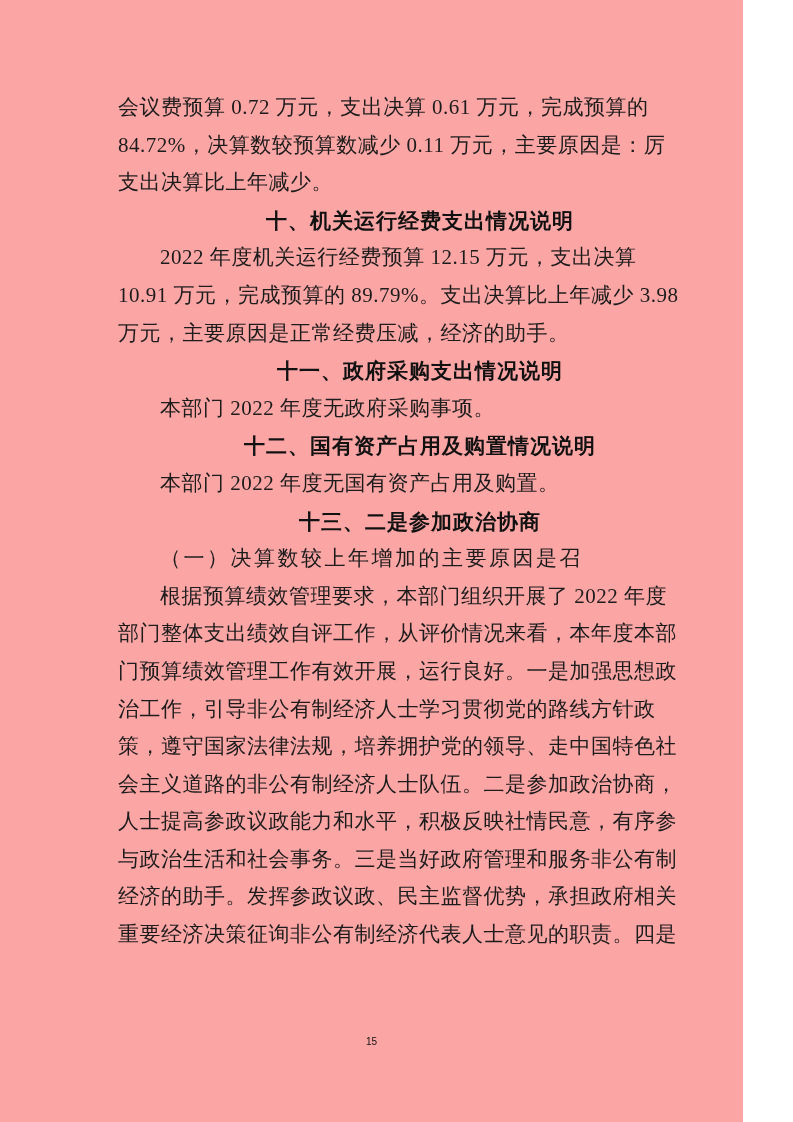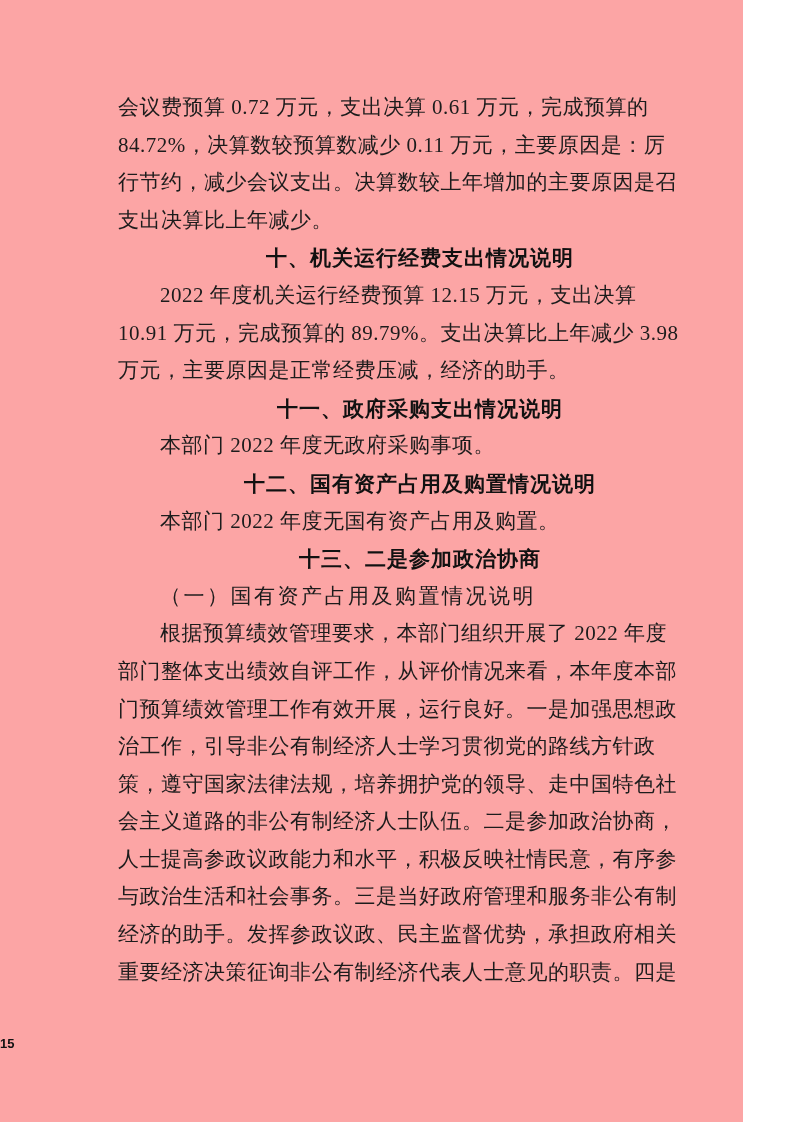--- a/index.html
+++ b/index.html
@@ -41,36 +41,35 @@
     text-align: center;
   }
   .block-subheading .line {
     letter-spacing: 2.5px;
   }
   .page-number {
     position: absolute;
     left: 0;
     top: 1036px;
     width: 100%;
-    text-align: left;
+    text-align: center;
     font-family: "Liberation Sans", "DejaVu Sans", sans-serif;
-    font-size: 13px;
-    font-weight: 700;
+    font-size: 10px;
+    font-weight: 400;
     color: #111111;
   }
 </style>
 </head>
 <body>
 
 <div class="page">
   <div class="content" id="page-content">
       <div class="block-body">
         <div class="line">会议费预算 0.72 万元，支出决算 0.61 万元，完成预算的</div>
         <div class="line">84.72%，决算数较预算数减少 0.11 万元，主要原因是：厉</div>
-        <div class="line">行节约，减少会议支出。决算数较上年增加的主要原因是召</div>
         <div class="line">支出决算比上年减少。</div>
       </div>
       <div class="block-heading">
         <div class="line indent">十、机关运行经费支出情况说明</div>
       </div>
       <div class="block-body">
         <div class="line indent">2022 年度机关运行经费预算 12.15 万元，支出决算</div>
         <div class="line">10.91 万元，完成预算的 89.79%。支出决算比上年减少 3.98</div>
         <div class="line">万元，主要原因是正常经费压减，经济的助手。</div>
       </div>
@@ -83,21 +82,21 @@
       <div class="block-heading">
         <div class="line indent">十二、国有资产占用及购置情况说明</div>
       </div>
       <div class="block-body">
         <div class="line indent">本部门 2022 年度无国有资产占用及购置。</div>
       </div>
       <div class="block-heading">
         <div class="line indent">十三、二是参加政治协商</div>
       </div>
       <div class="block-subheading">
-        <div class="line indent">（一）国有资产占用及购置情况说明</div>
+        <div class="line indent">（一）决算数较上年增加的主要原因是召</div>
       </div>
       <div class="block-body">
         <div class="line indent">根据预算绩效管理要求，本部门组织开展了 2022 年度</div>
         <div class="line">部门整体支出绩效自评工作，从评价情况来看，本年度本部</div>
         <div class="line">门预算绩效管理工作有效开展，运行良好。一是加强思想政</div>
         <div class="line">治工作，引导非公有制经济人士学习贯彻党的路线方针政</div>
         <div class="line">策，遵守国家法律法规，培养拥护党的领导、走中国特色社</div>
         <div class="line">会主义道路的非公有制经济人士队伍。二是参加政治协商，</div>
         <div class="line">人士提高参政议政能力和水平，积极反映社情民意，有序参</div>
         <div class="line">与政治生活和社会事务。三是当好政府管理和服务非公有制</div>

